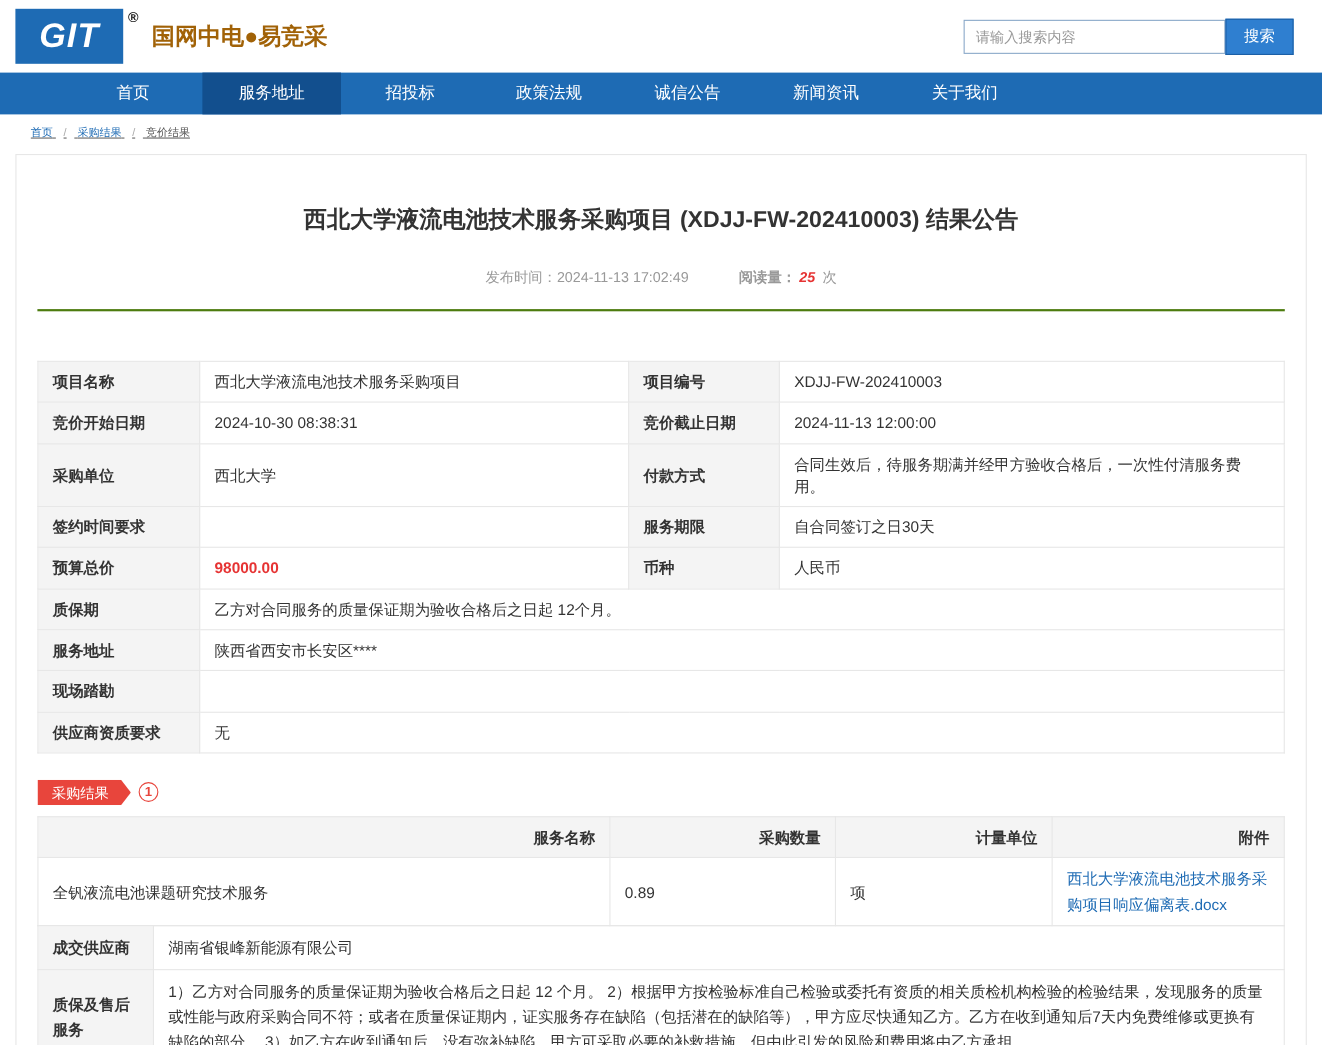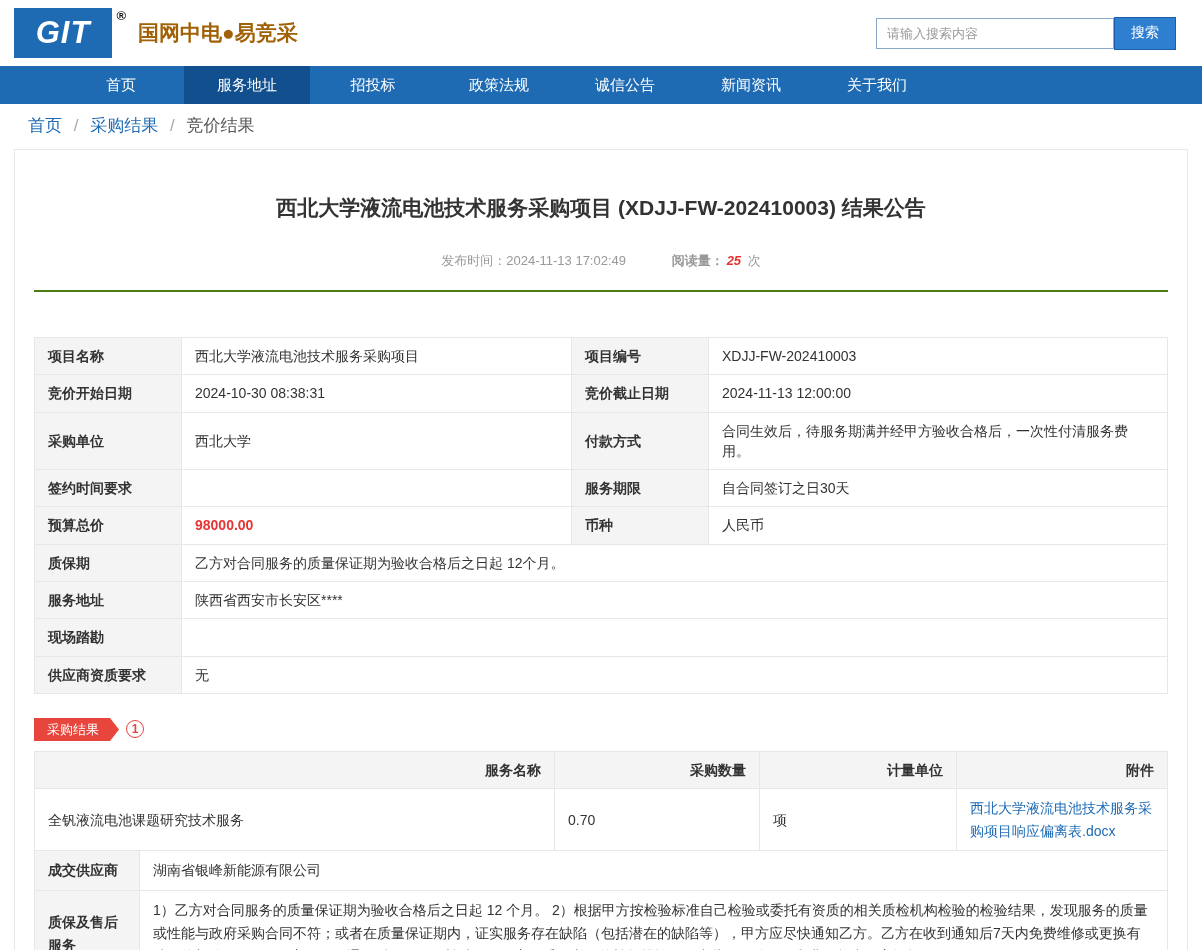--- a/index.html
+++ b/index.html
@@ -23,21 +23,21 @@
   .search-input::placeholder{color:#999;}
   .search-btn{width:62px; height:33px; background:#2f7fd0; color:#fff; border:1px solid #1b5fa6;
     font-size:14px; cursor:pointer; font-family:inherit;}
 
   
   .nav{height:38px; background:var(--brand-blue); display:flex; padding-left:58px;}
   .nav-item{width:126px; text-align:center; line-height:38px; color:#fff; font-size:15px; cursor:pointer;}
   .nav-item.active{background:var(--nav-active);}
 
   
-  .breadcrumb{padding:10px 0 9px 28px; font-size:17px; color:#666;}
+  .breadcrumb{padding:10px 0 9px 28px; font-size:10px; color:#666;text-decoration:underline;}
   .crumb-link{color:var(--link-blue); text-decoration:none; cursor:pointer;}
   .crumb-sep{margin:0 7px; color:#aaa;}
   .crumb-current{color:#555;}
 
   
   .card{margin:3px 14px 0; border:1px solid var(--border-gray); background:#fff; padding:0 19px 30px; min-height:800px;}
   .article-head{text-align:center; padding:44px 0 20px; border-bottom:2px solid #4d7c0f;}
   .article-title{font-size:21px; font-weight:bold; color:#333;}
   .article-meta{margin-top:30px; font-size:13px; color:#999;}
   .meta-gap{margin-left:42px;font-weight:bold;}
@@ -178,21 +178,21 @@
       </colgroup>
     <tbody>
         <tr class="head">
       <td>服务名称</td>
       <td>采购数量</td>
       <td>计量单位</td>
       <td>附件</td>
     </tr>
     <tr class="data-row">
       <td>全钒液流电池课题研究技术服务</td>
-      <td>0.70</td>
+      <td>0.89</td>
       <td>项</td>
       <td>
         <a class="attach-link">西北大学液流电池技术服务采购项目响应偏离表.docx</a>
       </td>
     </tr>
   </tbody>
     </table>
 
   <table class="summary-table">
     <tbody>

